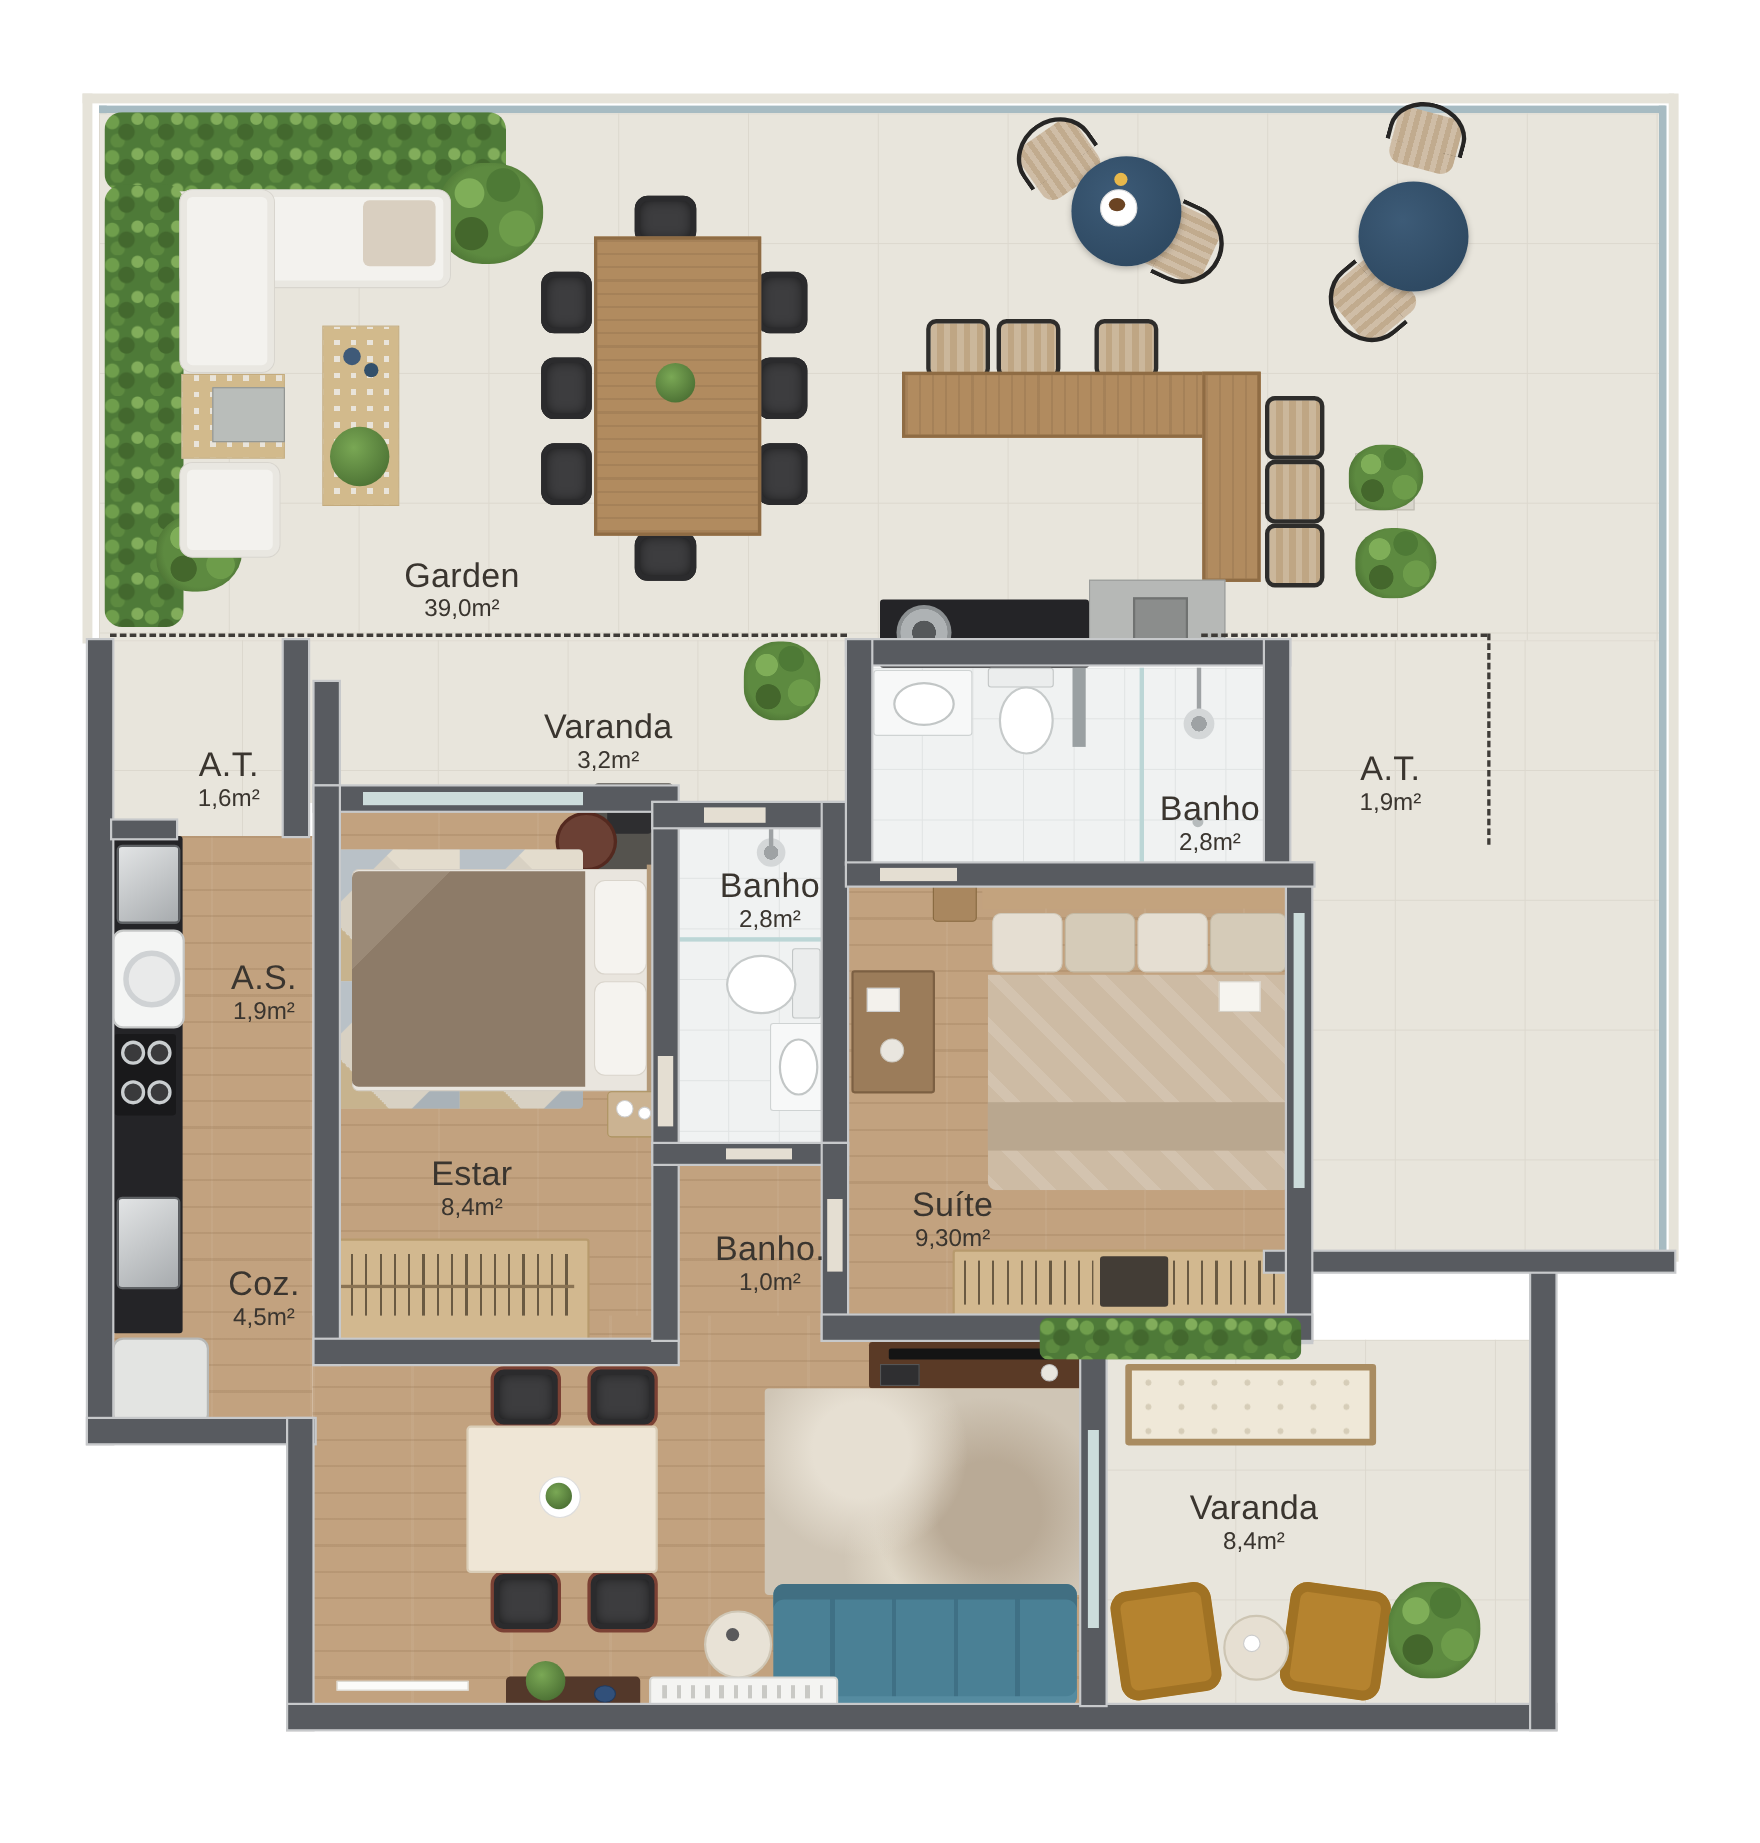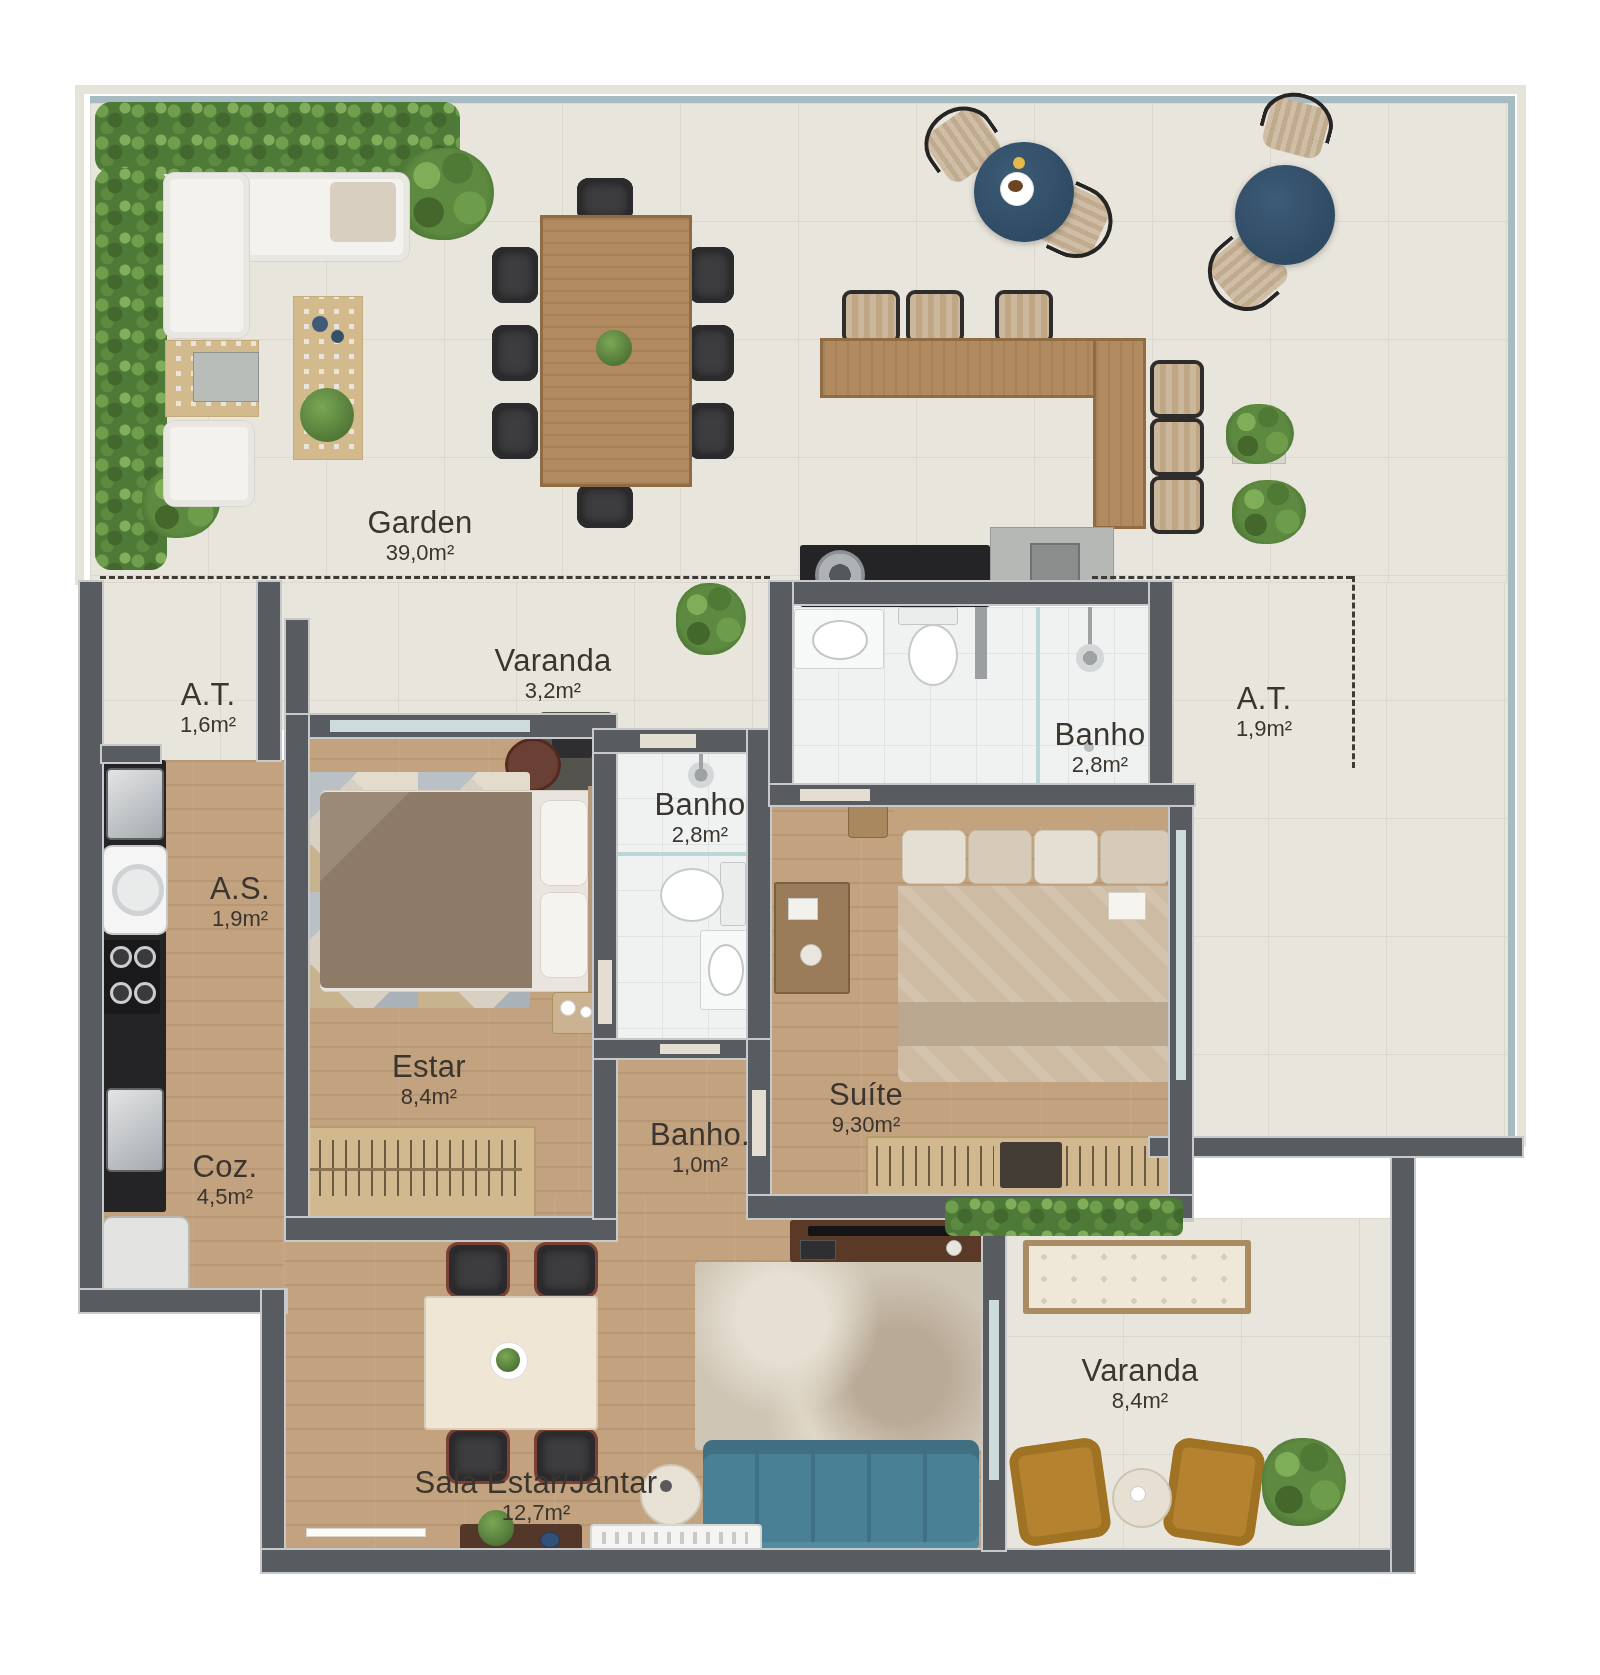--- a/index.html
+++ b/index.html
@@ -302,26 +302,22 @@
     <span class="ar">8,4m²</span>
   </div>
   <div class="abs lbl" style="left:700px;top:1148px">
     <span class="nm">Banho.</span>
     <span class="ar">1,0m²</span>
   </div>
   <div class="abs lbl" style="left:866px;top:1108px">
     <span class="nm">Suíte</span>
     <span class="ar">9,30m²</span>
   </div>
-  <div class="abs lbl" style="left:225px;top:1180px">
+  <div class="abs lbl" style="left:240px;top:1180px">
     <span class="nm">Coz.</span>
     <span class="ar">4,5m²</span>
   </div>
   <div class="abs lbl" style="left:1140px;top:1384px">
     <span class="nm">Varanda</span>
     <span class="ar">8,4m²</span>
   </div>
-  <div class="abs lbl" style="left:536px;top:1496px">
-    <span class="nm">Sala Estar/Jantar</span>
-    <span class="ar">12,7m²</span>
-  </div>
 
 </div>
 
 </body></html>

